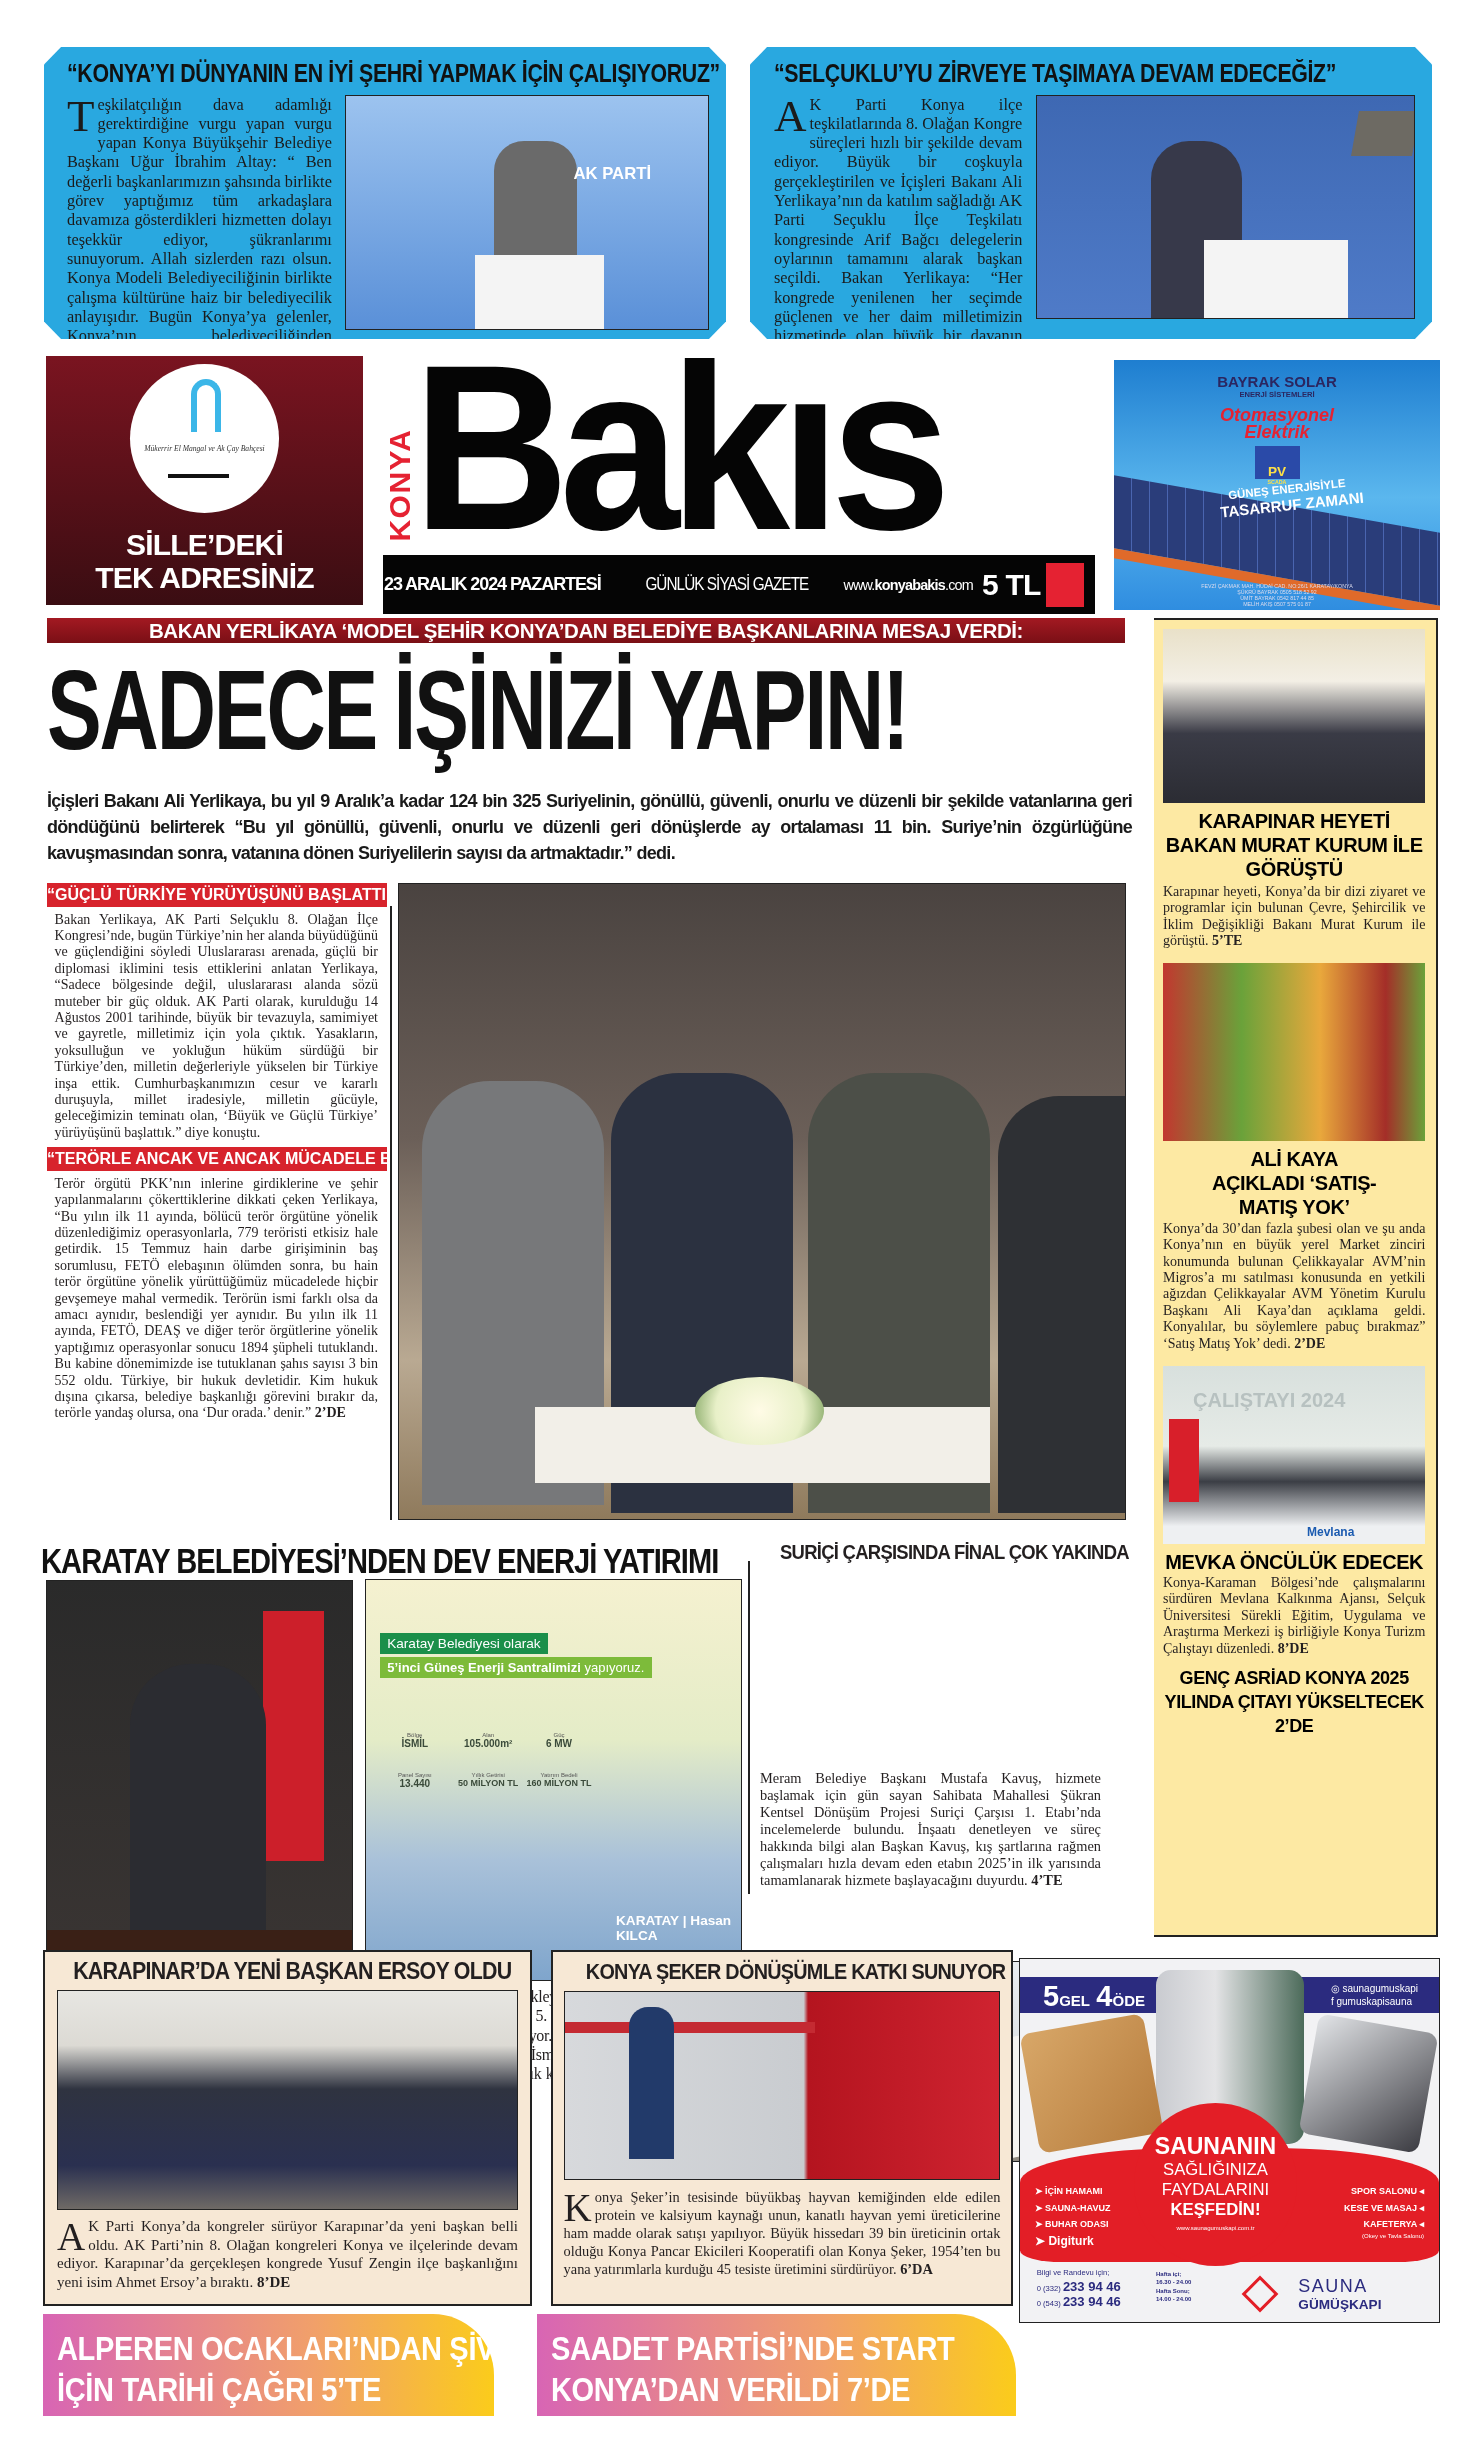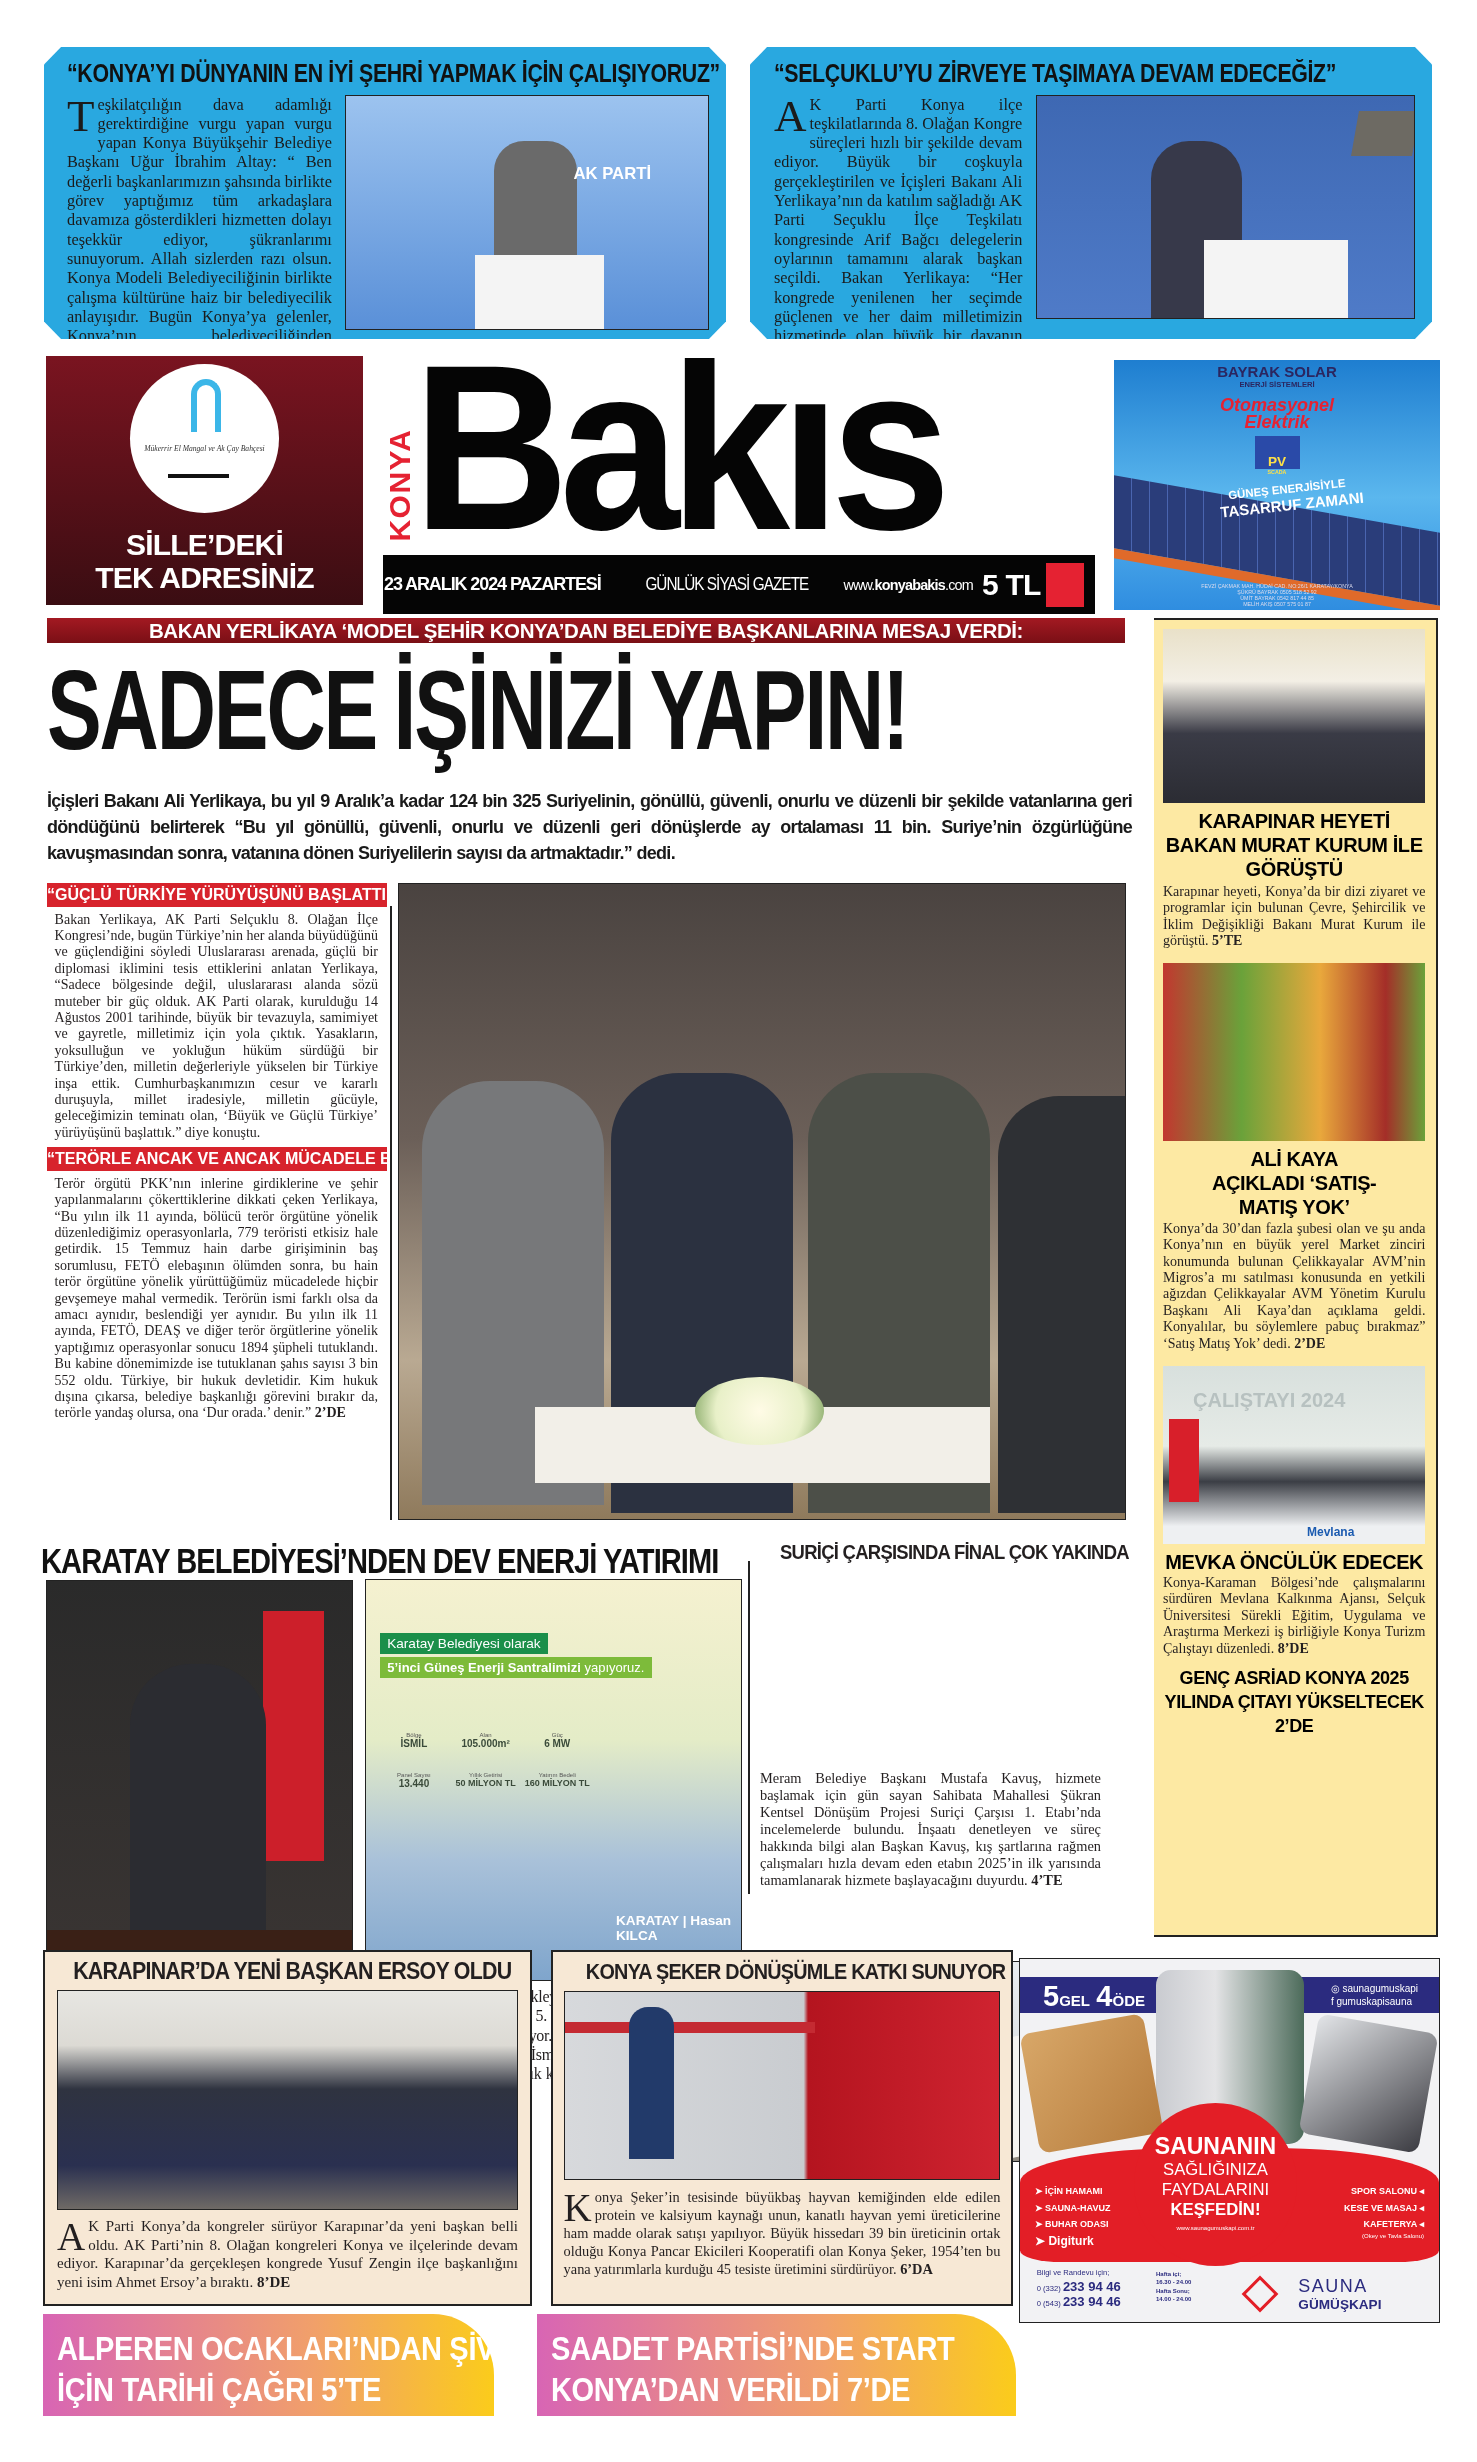--- a/index.html
+++ b/index.html
@@ -65,21 +65,21 @@
   <div style="position:absolute;left:0;top:199px;width:712px;height:59px;background:#050505;display:flex;align-items:center;padding-left:1px;color:#fff">
     <span class="cond" style="font-size:18px;letter-spacing:-1.1px">23 ARALIK 2024 PAZARTESİ</span>
     <span style="font:18px 'Liberation Sans',sans-serif;margin-left:30px;letter-spacing:-1.1px;transform:scaleX(.85)">GÜNLÜK SİYASİ GAZETE</span>
     <span style="font:14.4px 'Liberation Sans',sans-serif;margin-left:21px;letter-spacing:-0.8px"><span>www.</span><b>konyabakis</b><span>.com</span></span>
     <span class="cond" style="font-size:30px;margin-left:9px">5 TL</span>
     <span style="display:inline-block;width:38px;height:44px;background:#e52232;margin-left:6px"></span>
   </div>
 </div>
 
 <div class="abs" style="left:1114px;top:360px;width:326px;height:250px;background:linear-gradient(180deg,#1e7ed0,#5bb7ee 55%,#2f8de0);overflow:hidden;text-align:center">
-  <div style="margin-top:3px;font:bold 15px 'Liberation Sans',sans-serif;color:#2b2660">BAYRAK SOLAR</div>
+  <div style="margin-top:13px;font:bold 15px 'Liberation Sans',sans-serif;color:#2b2660">BAYRAK SOLAR</div>
   <div style="font:bold 7.6px 'Liberation Sans',sans-serif;color:#2b2660">ENERJİ SİSTEMLERİ</div>
   <div style="font:italic bold 18px 'Liberation Sans',sans-serif;color:#e52232;line-height:16.7px;margin-top:7.6px">Otomasyonel</div>
   <div style="font:italic bold 18px 'Liberation Sans',sans-serif;color:#e52232;line-height:18px">Elektrik</div>
   <div style="width:45px;height:33px;background:#2a4aa8;margin:4.5px auto 0;color:#fde047;font:bold 13.6px 'Liberation Sans',sans-serif;padding-top:18px"><span>PV</span><div style="font-size:5.3px">SCADA</div></div>
   <div style="position:absolute;left:0;top:144px;width:100%;height:83px;background:repeating-linear-gradient(90deg,#2a3d7a 0 16.7px,#4a65b0 16.7px 18px);transform:skewY(10deg);border-bottom:10.6px solid #e06a2a"></div>
   <div style="position:absolute;left:114px;top:123px;color:#fff;font:bold 11.4px 'Liberation Sans',sans-serif;transform:rotate(-6deg)">GÜNEŞ ENERJİSİYLE</div>
   <div style="position:absolute;left:106px;top:136px;color:#fff;font:bold 15px 'Liberation Sans',sans-serif;transform:rotate(-6deg)">TASARRUF ZAMANI</div>
   <div style="position:absolute;left:0;bottom:3px;width:100%;color:#dde;font:5.3px 'Liberation Sans',sans-serif;line-height:6px">
     <div>FEVZİ ÇAKMAK MAH. HÜDAİ CAD. NO:26/1 KARATAY/KONYA</div>
       <div>ŞÜKRÜ BAYRAK 0505 518 52 92</div>
@@ -134,21 +134,21 @@
 
 <div class="abs photo" style="left:46px;top:1580px;width:307px;height:398px;background:linear-gradient(180deg,#2a2a2a,#3a3533);position:relative">
   <div style="position:absolute;left:216px;top:30px;width:61px;height:250px;background:#cc1f2a"></div>
   <div style="position:absolute;left:83px;top:83px;width:136px;height:318px;background:#2b2c31;border-radius:61px 61px 0 0"></div>
   <div style="position:absolute;left:0;top:349px;width:100%;height:53px;background:#3a2016"></div>
 </div>
 
 <div class="abs photo" style="left:365px;top:1579px;width:377px;height:402px;background:linear-gradient(180deg,#f5f1d0 0,#e4ecc7 40%,#a9c1d9 70%,#7fa5cc 100%);font-family:'Liberation Sans',sans-serif">
   <div style="position:absolute;left:13.6px;top:53px;background:#1b8f4a;color:#fff;padding:3px 7.6px;font-size:13.6px">Karatay Belediyesi olarak</div>
   <div style="position:absolute;left:13.6px;top:77px;background:#7dbb3a;color:#fff;padding:3px 7.6px;font-size:13px;white-space:nowrap"><b>5’inci Güneş Enerji Santralimizi</b><span> yapıyoruz.</span></div>
-  <div style="position:absolute;left:13.6px;top:152px;width:212px;display:grid;grid-template-columns:repeat(3,1fr);gap:23px 3px;text-align:center">
+  <div style="position:absolute;left:13.6px;top:152px;width:212px;display:grid;grid-template-columns:repeat(2,1fr);gap:23px 3px;text-align:center">
     <div>
         <div style="font-size:6px;color:#555">Bölge</div>
         <div style="font-size:10px;font-weight:bold;color:#3a4a3a">İSMİL</div>
       </div>
     <div>
         <div style="font-size:6px;color:#555">Alan</div>
         <div style="font-size:10px;font-weight:bold;color:#3a4a3a">105.000m²</div>
       </div>
     <div>
         <div style="font-size:6px;color:#555">Güç</div>

